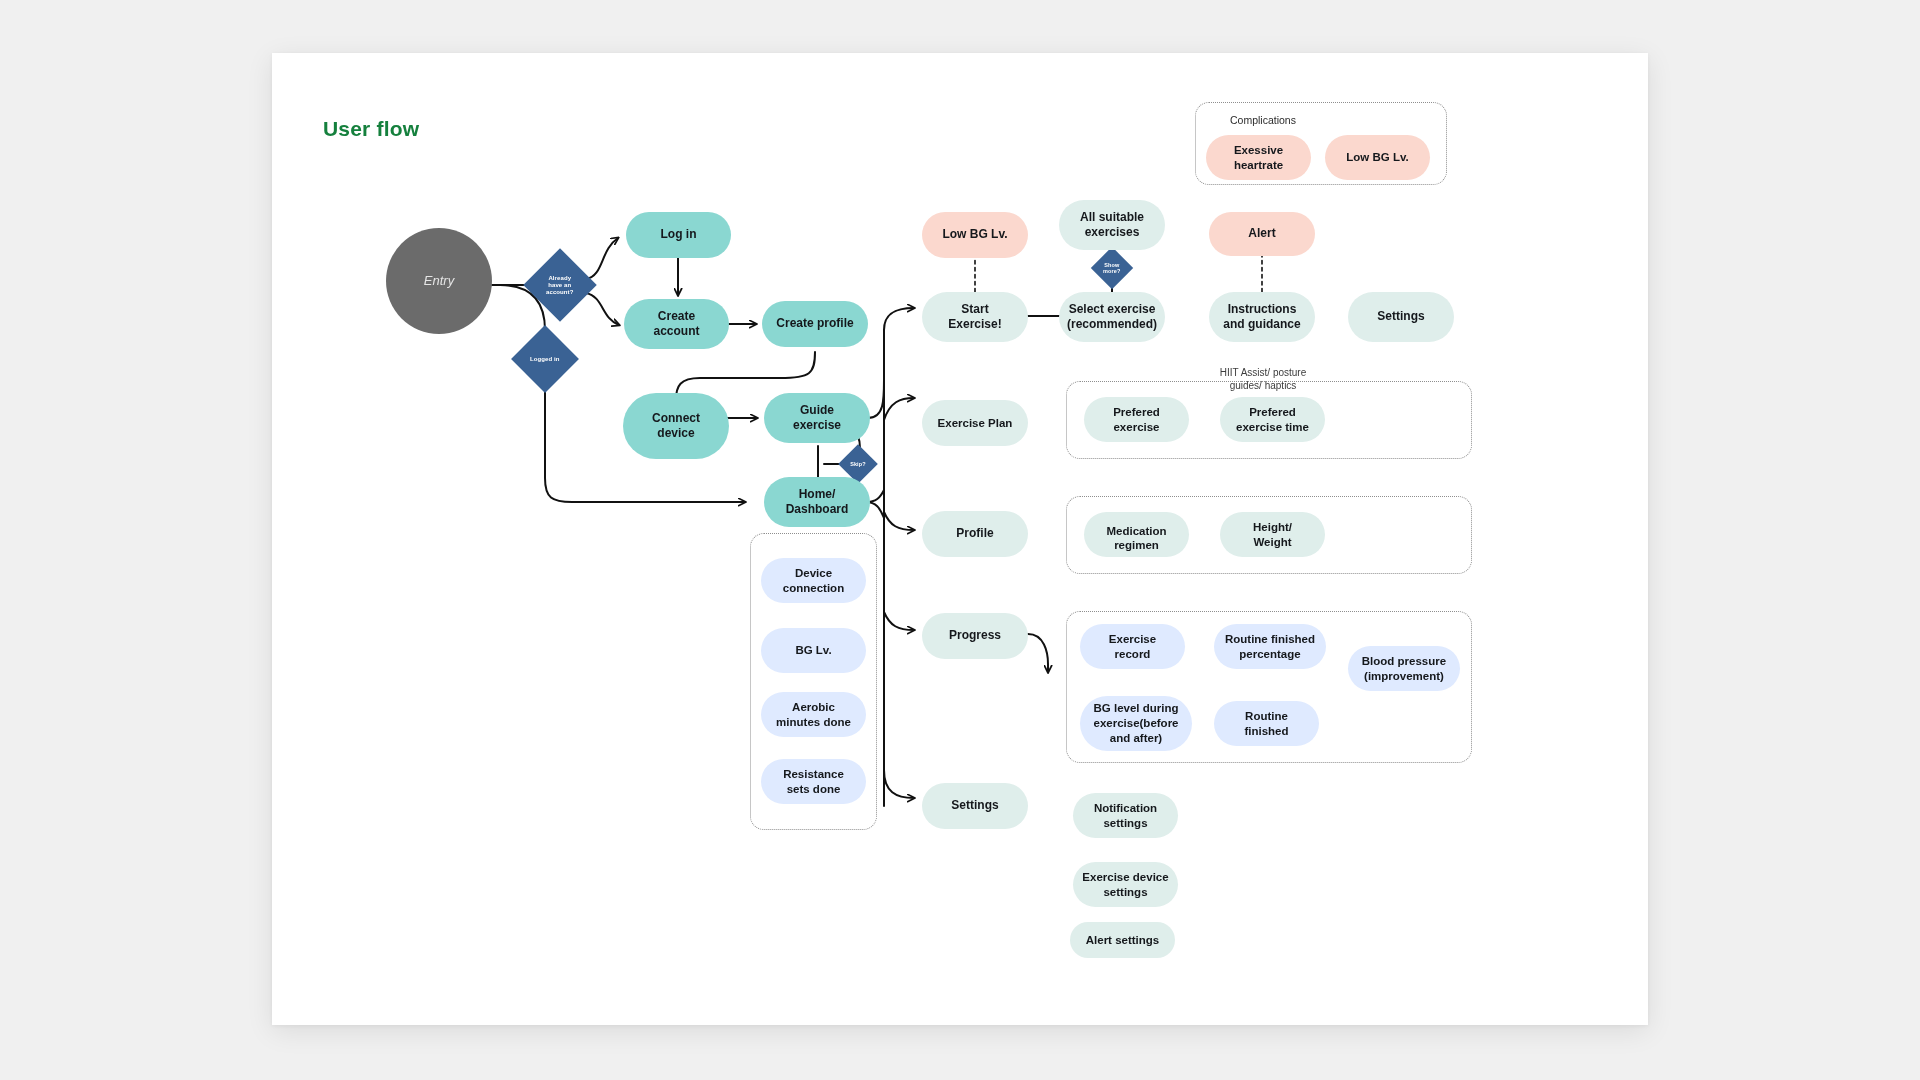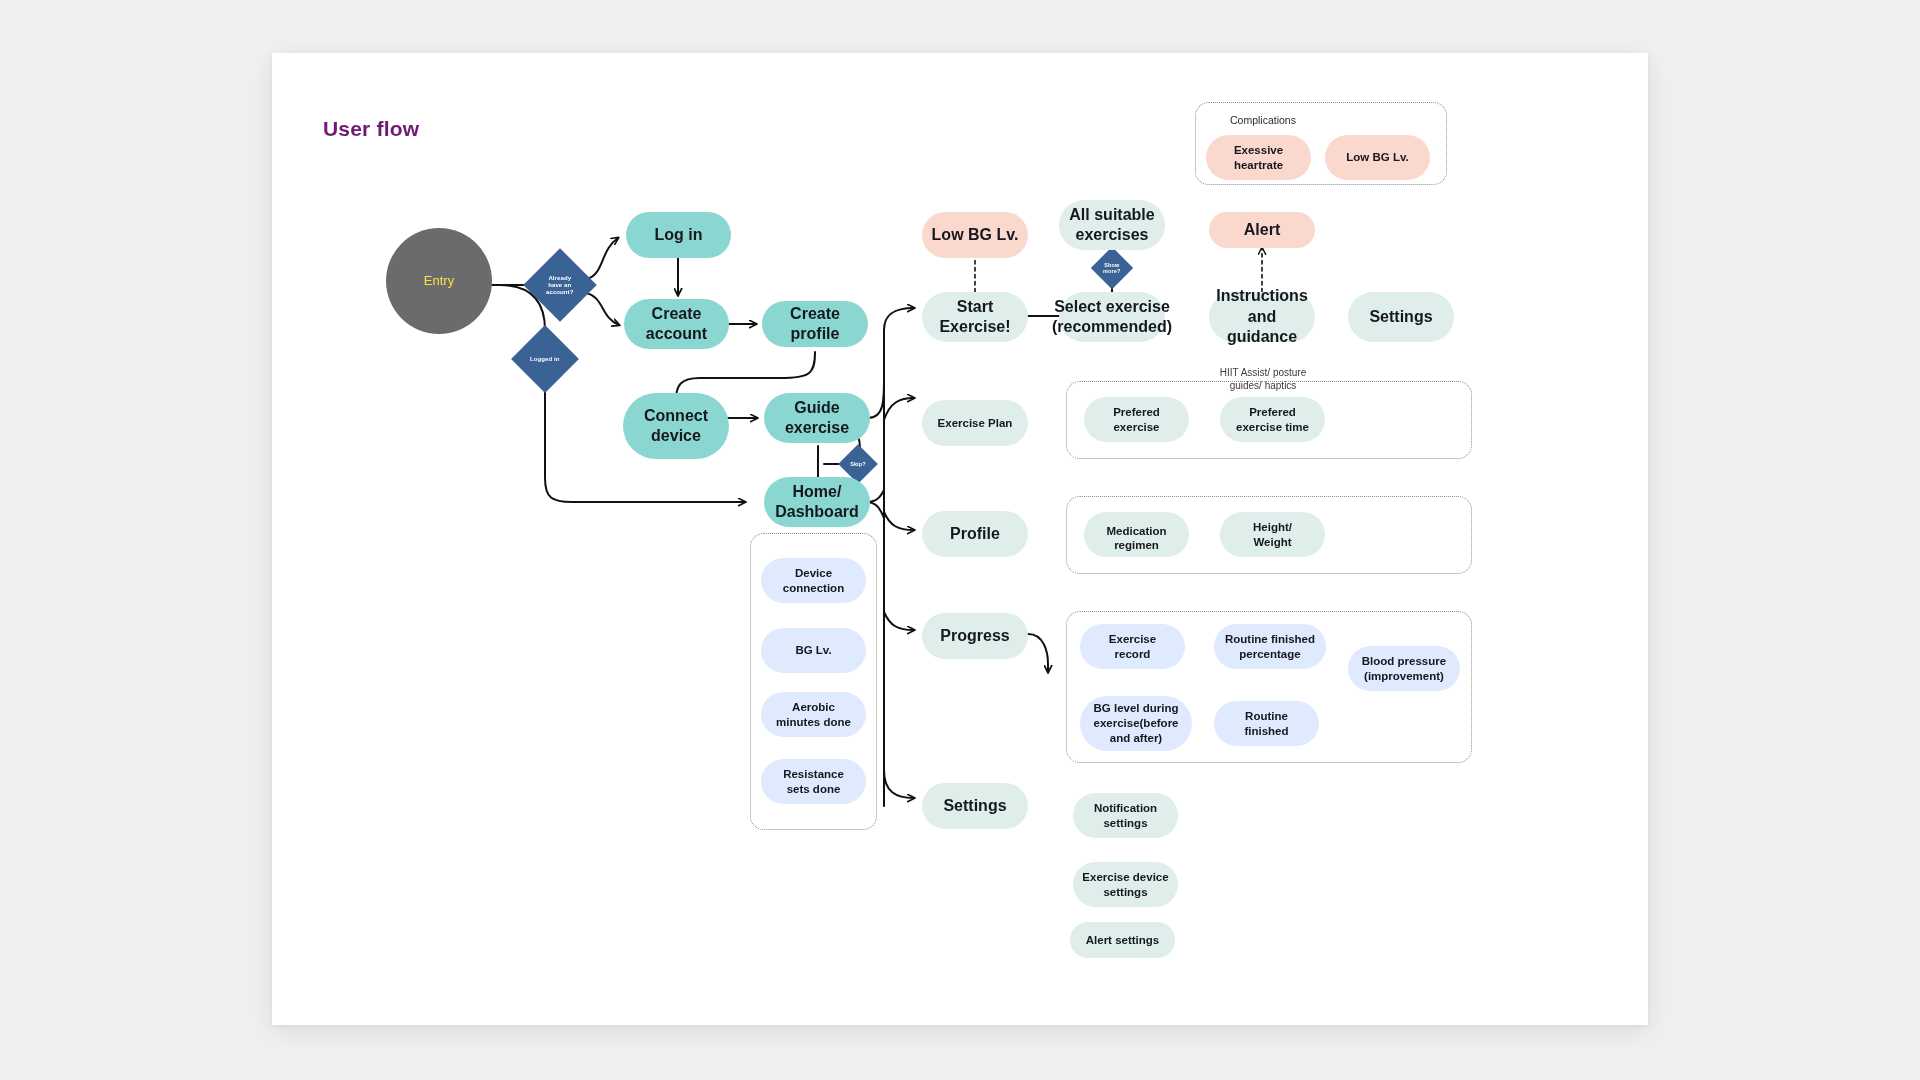--- a/index.html
+++ b/index.html
@@ -25,21 +25,21 @@
   #svg-layer {
     position: absolute; left: 0; top: 0;
     width: 1920px; height: 1080px;
     pointer-events: none;
   }
   .page-title {
     position: absolute;
     left: 323px; top: 117px;
     font-size: 21px;
     font-weight: bold;
-    color: #701a75;
+    color: #15803d;
     letter-spacing: 0.2px;
   }
   
   .node {
     position: absolute;
     display: flex;
     align-items: center;
     justify-content: center;
     text-align: center;
     box-sizing: border-box;
@@ -49,25 +49,26 @@
     border-radius: 999px;
     padding: 4px 8px;
   }
   .node.teal      { background: #8ad7d1; }
   .node.mint      { background: #dfeeeb; }
   .node.pink      { background: #fbd8ce; }
   .node.bluechip  { background: #dfeaff; }
   .node.circle {
     background: #6b6b6b;
     border-radius: 50%;
-    color: #fde047;
+    color: #e5e5e5;
     font-weight: normal;
+    font-style: italic;
   }
   .node.small { font-size: 11.5px; }
-  .node.mid   { font-size: 16px; }
+  .node.mid   { font-size: 12px; }
 
   
   .diamond {
     position: absolute;
     background: #3a6294;
     transform: rotate(45deg);
     display: flex;
     align-items: center;
     justify-content: center;
   }
@@ -266,21 +267,21 @@
     <span>Low BG Lv.</span>
   </div>
   <div class="node mint mid" style="left:1059px; top:200px; width:106px; height:50px; white-space:pre-line;">
     <span>All suitable
 exercises</span>
   </div>
   <div class="node mint mid" style="left:1059px; top:292px; width:106px; height:50px; white-space:pre-line;">
     <span>Select exercise
 (recommended)</span>
   </div>
-  <div class="node pink mid" style="left:1209px; top:212px; width:106px; height:36px; white-space:pre-line;">
+  <div class="node pink mid" style="left:1209px; top:212px; width:106px; height:44px; white-space:pre-line;">
     <span>Alert</span>
   </div>
   <div class="node mint mid" style="left:1209px; top:292px; width:106px; height:50px; white-space:pre-line;">
     <span>Instructions
 and guidance</span>
   </div>
   <div class="caption" style="left:1203px; top:352px; width:120px; white-space:pre-line;">
     <span>HIIT Assist/ posture
 guides/ haptics</span>
   </div>

